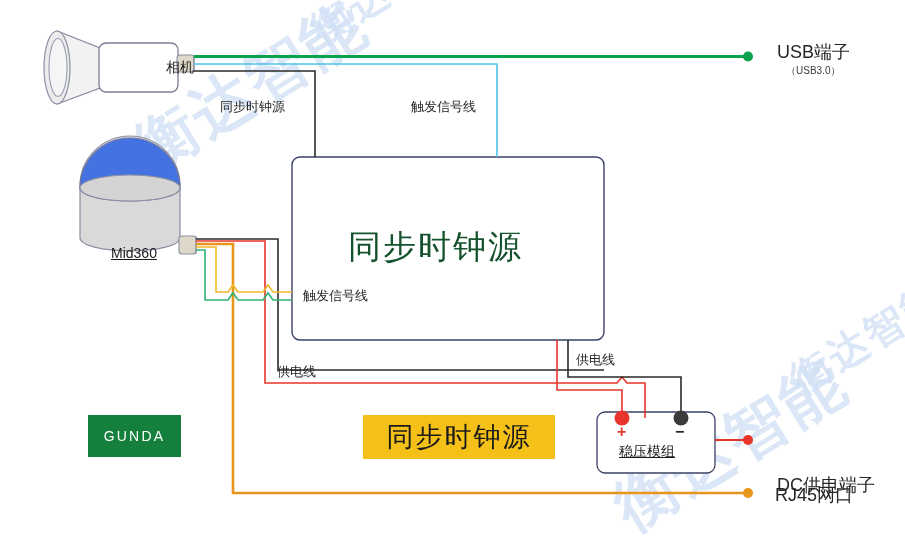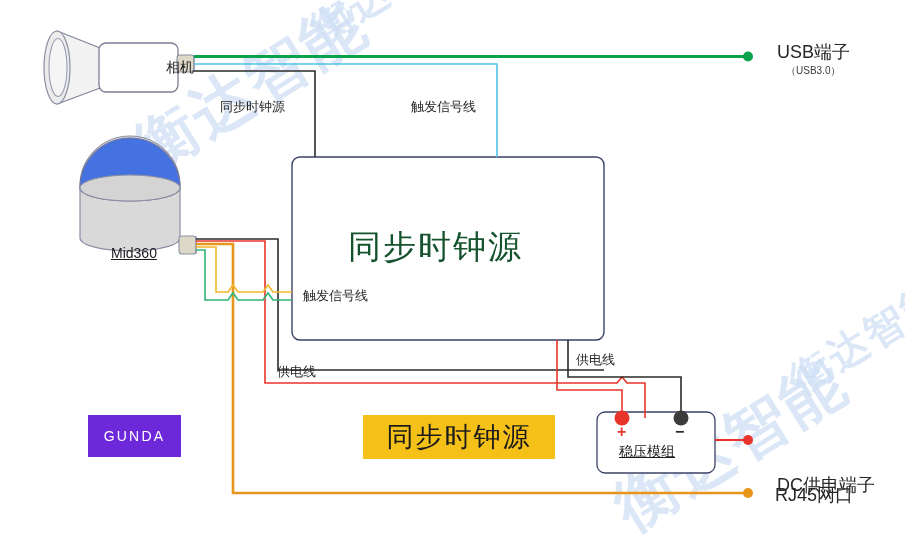--- a/index.html
+++ b/index.html
@@ -58,21 +58,21 @@
     display: flex;
     align-items: center;
     justify-content: center;
   }
   #logo {
     position: absolute;
     left: 88px;
     top: 415px;
     width: 93px;
     height: 42px;
-    background: #6d28d9;
+    background: #15803d;
     display: flex;
     align-items: center;
     justify-content: center;
   }
   #logo span {
     color: #ffffff;
     font-size: 14px;
     letter-spacing: 2.2px;
     font-family: "Liberation Sans", "DejaVu Sans", sans-serif;
   }

